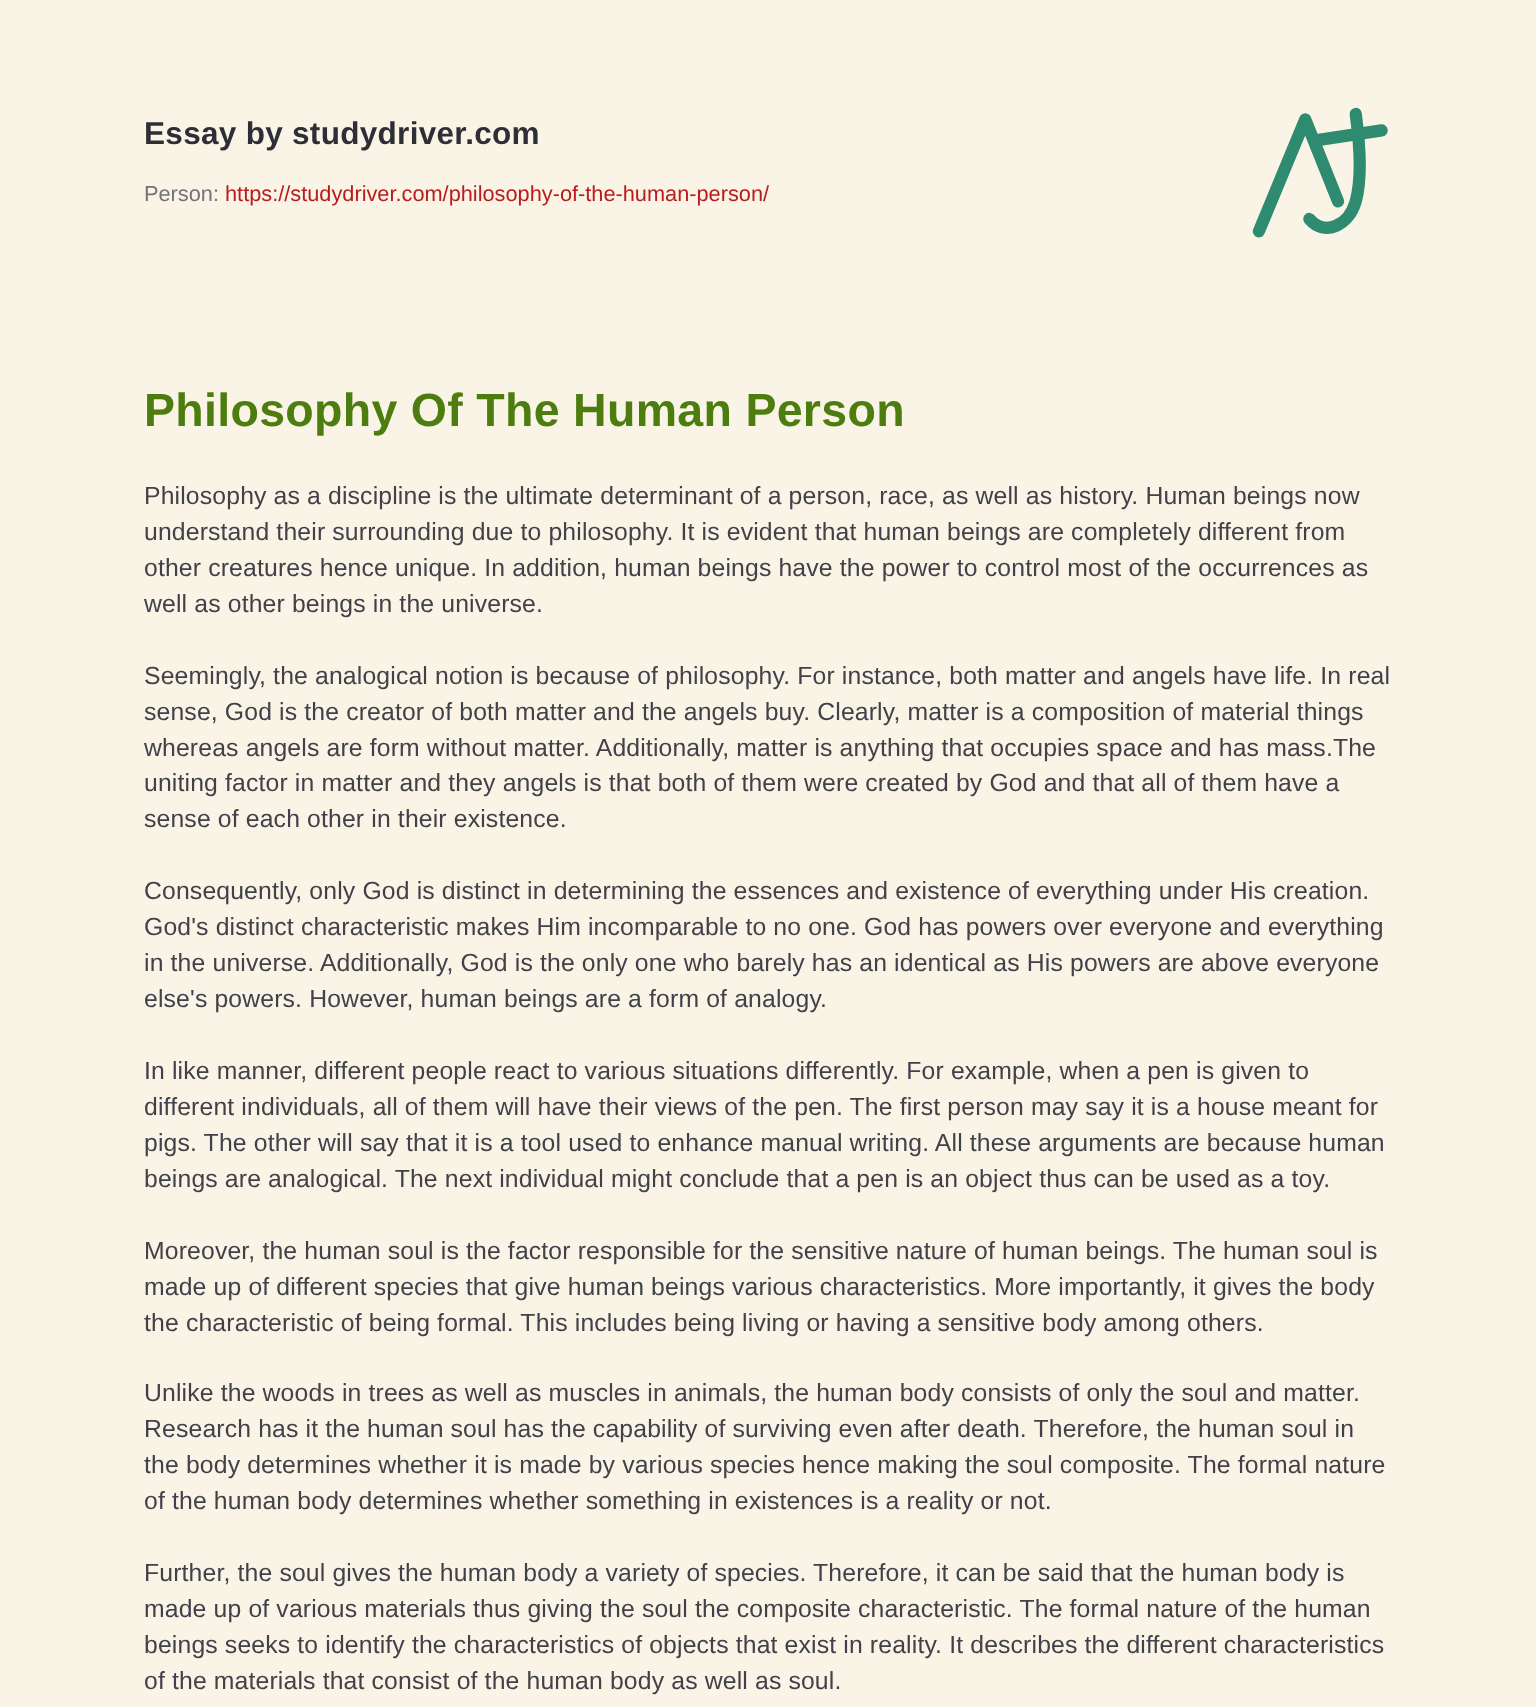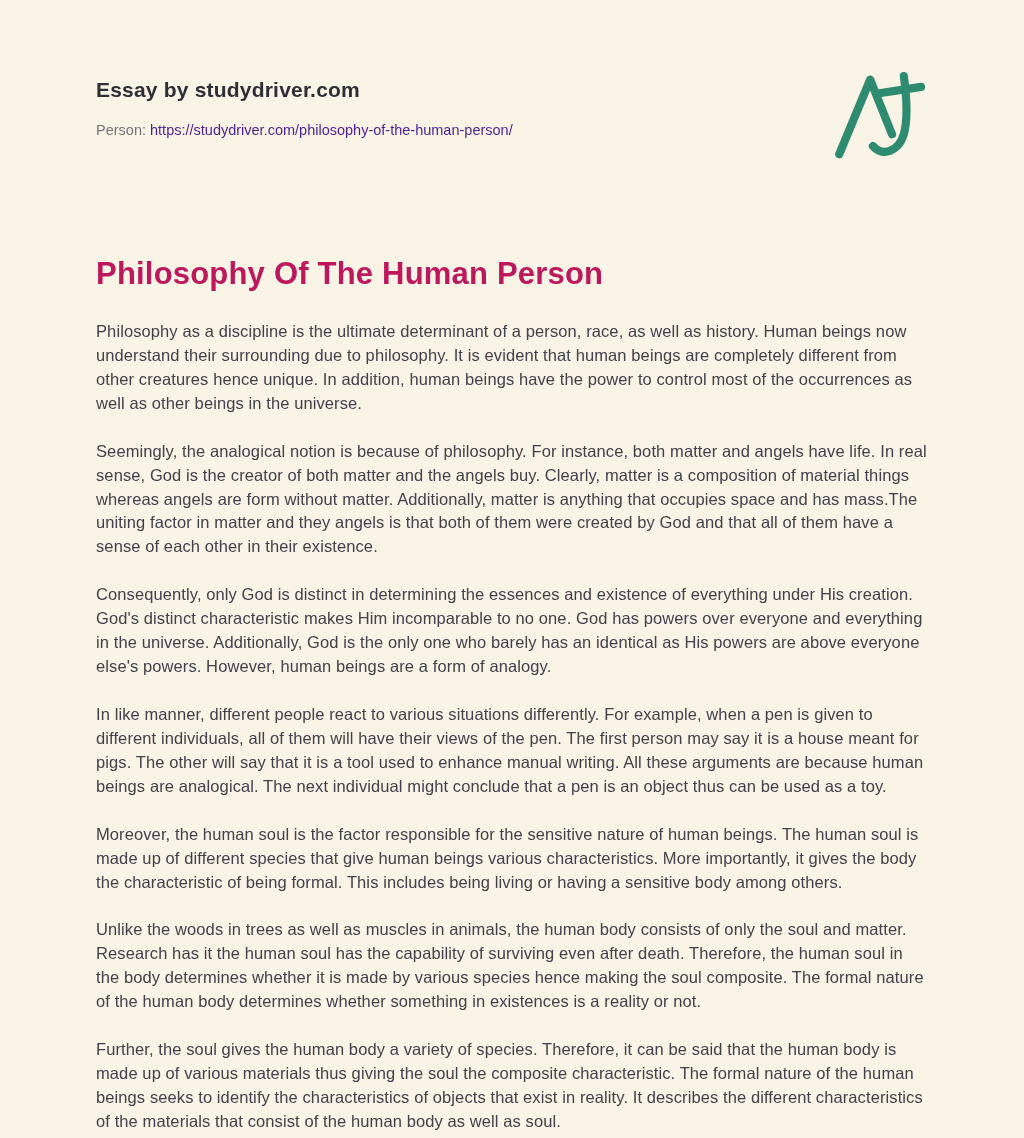--- a/index.html
+++ b/index.html
@@ -30,36 +30,36 @@
     font-weight: 700;
     color: #2e2f36;
     letter-spacing: 0.2px;
   }
   .source-line {
     margin-top: 20px;
     font-size: 14.5px;
     color: #73737a;
   }
   .source-link {
-    color: #4c1d95;
+    color: #b91c1c;
     text-decoration: none;
     cursor: pointer;
   }
   .logo {
     position: absolute;
     top: 70px;
     right: 92px;
     width: 100px;
     height: 92px;
   }
   .title {
     margin-top: 118px;
     font-size: 31px;
     font-weight: 600;
-    color: #be185d;
+    color: #4d7c0f;
     letter-spacing: 0.2px;
   }
   .body-text {
     margin-top: 28px;
   }
   .body-text p {
     font-size: 16.5px;
     line-height: 1.45;
     color: #404149;
     margin-bottom: 24px;

